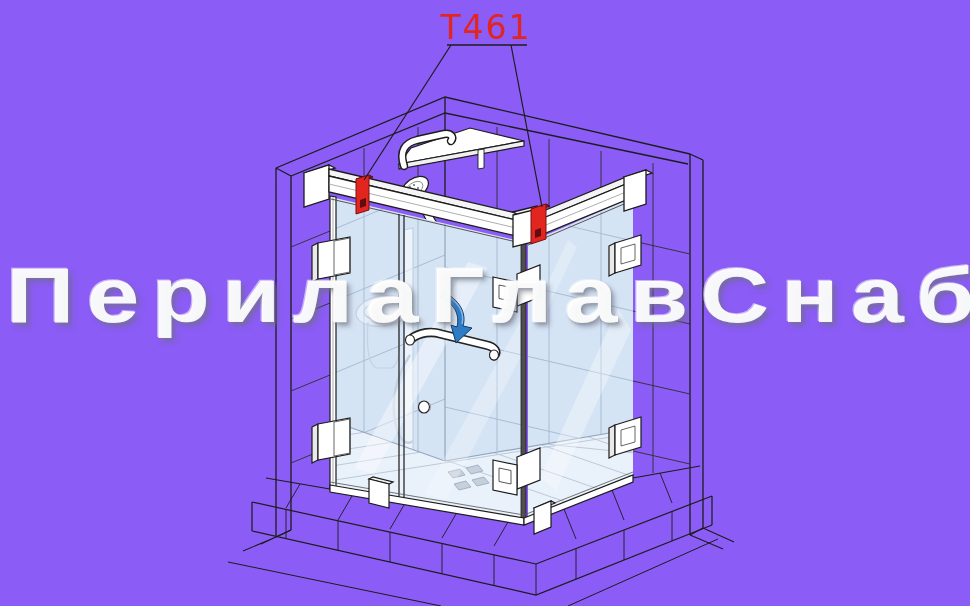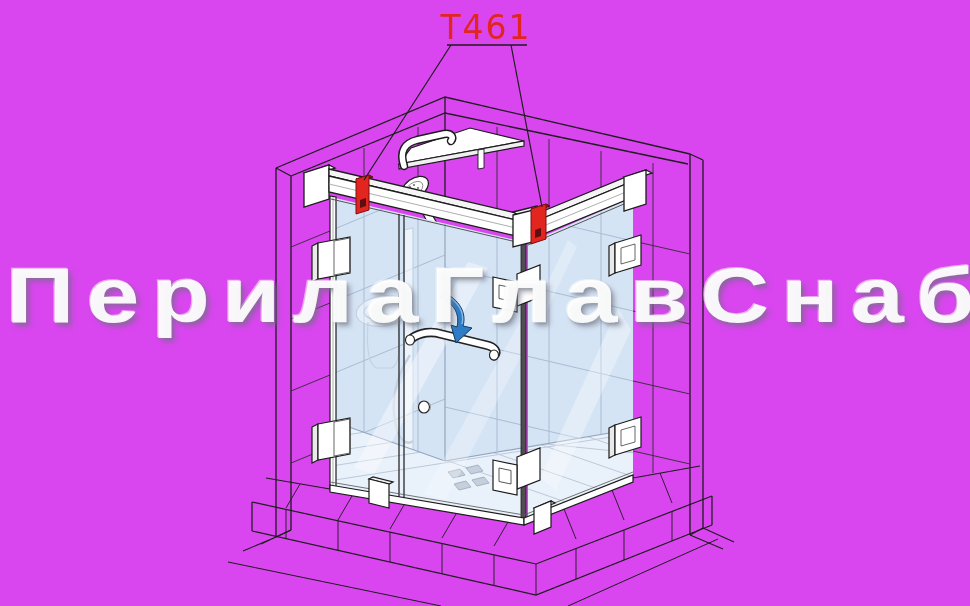--- a/index.html
+++ b/index.html
@@ -1,16 +1,16 @@
 <!DOCTYPE html>
 <html><head>
 <meta charset="utf-8">
 <style>
   html,body{margin:0;padding:0;background:#ffffff;}
-  .stage{position:relative;width:970px;height:606px;background:#d946ef;overflow:hidden;
+  .stage{position:relative;width:970px;height:606px;background:#8b5cf6;overflow:hidden;
          font-family:"Liberation Sans",sans-serif;text-align:center;}
   .stage svg{position:absolute;left:0;top:0;}
   .watermark{
     position:absolute;left:6px;top:250px;z-index:6;
     font-family:"Liberation Sans",sans-serif;
     font-weight:700;font-size:78px;letter-spacing:10px;white-space:nowrap;
     color:rgba(255,255,255,0.93);
     text-shadow:3px 4px 5px rgba(105,110,122,0.52),1px 2px 2px rgba(128,133,145,0.38),-1px -1px 0 rgba(255,255,255,0.55);
     transform:scaleX(1.22);transform-origin:left center;
     pointer-events:none;user-select:none;

